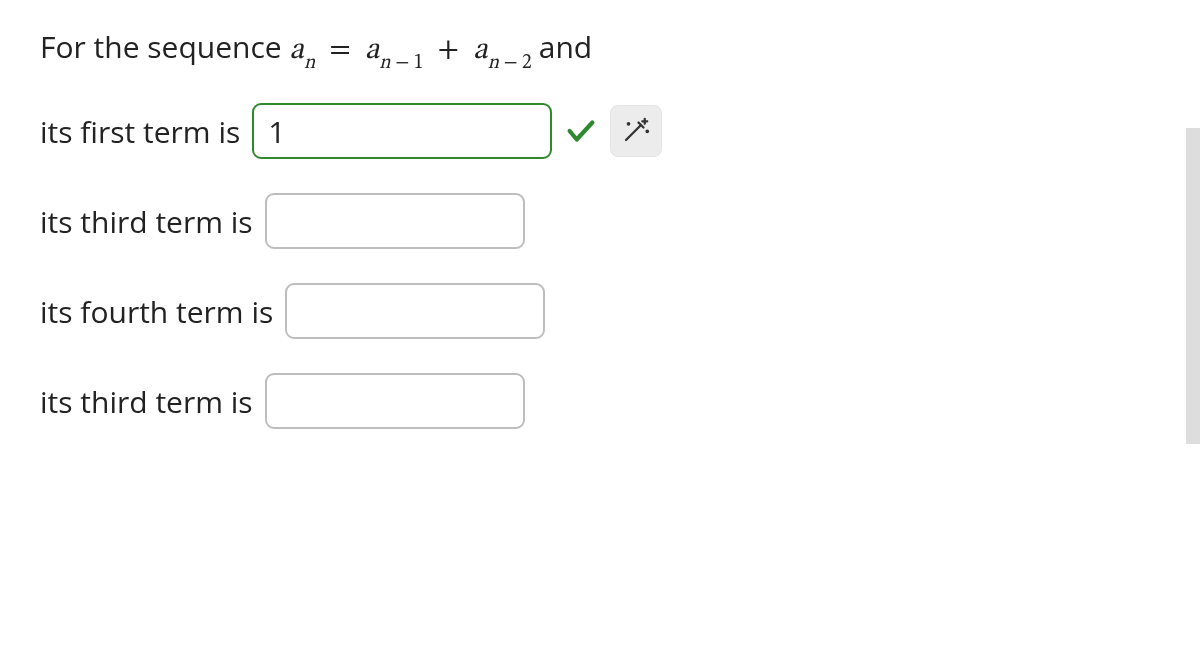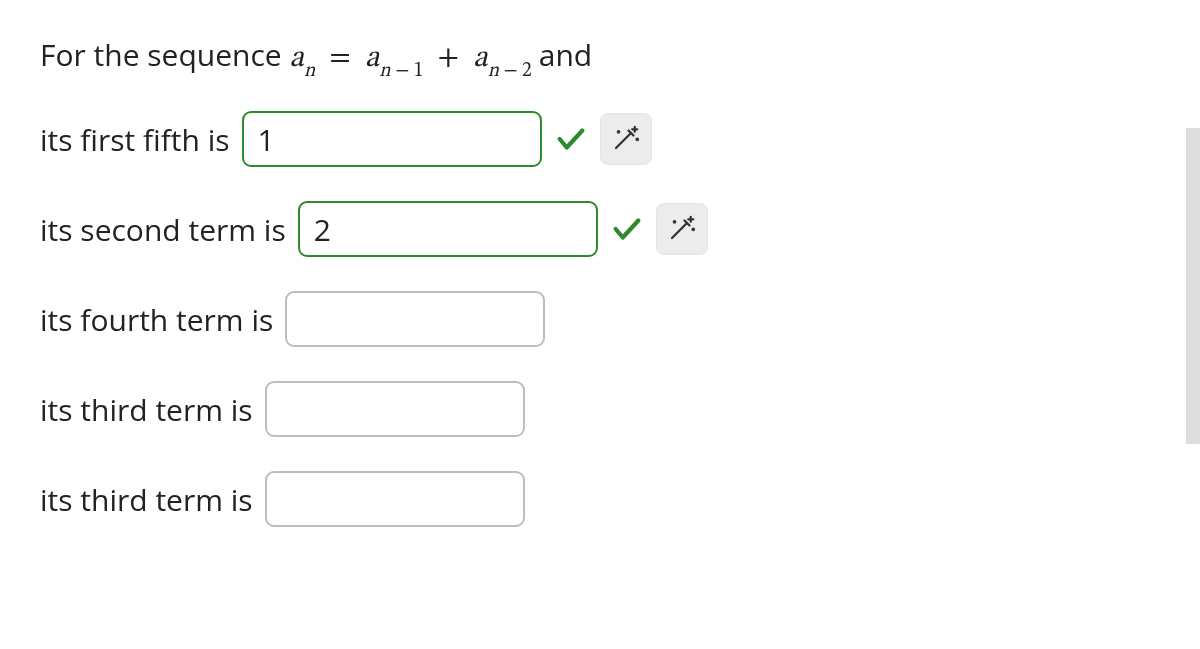--- a/index.html
+++ b/index.html
@@ -9,21 +9,20 @@
       color: #222;
       padding: 24px 40px;
       background: #fff;
       width: 1200px;
       height: 649px;
       position: relative;
     }
     .problem-text {
       line-height: 1.55;
       margin-bottom: 28px;
-      margin-top: 8px;
     }
     .math { font-family: "Cambria Math", "STIX Two Math", "Times New Roman", serif; }
     .mi { font-style: italic; }
     sub { font-size: 0.65em; position: relative; top: 0.15em; font-style: normal; }
     sub .mi { font-style: italic; }
 
     .rows { display: flex; flex-direction: column; gap: 34px; }
     .row { display: flex; align-items: center; gap: 12px; }
     .row-label { font-size: 30px; }
     .answer-input {
@@ -77,68 +76,48 @@
     &nbsp;+&nbsp;
     <span class="mi">a</span><sub><span class="mi">n</span>&nbsp;−&nbsp;2</sub>
   </span>
   <span>and</span>
   <br>
 </div>
 
 <div class="rows">
 
   <div class="row">
-    <span class="row-label">its first fifth is</span>
+    <span class="row-label">its first term is</span>
     <input class="answer-input correct" value="1" style="">
     <span class="check-icon">
       <svg viewBox="0 0 24 24" fill="none" stroke="currentColor" stroke-width="3" stroke-linecap="round" stroke-linejoin="round">
           <polyline points="4 12 9 18 20 6"></polyline>
         </svg>
     </span>
     <button class="magic-btn">
       <span>
         <svg viewBox="0 0 24 24" fill="none" stroke="currentColor" stroke-width="1.8" stroke-linecap="round" stroke-linejoin="round">
           <path d="M4 20 L16 8"></path>
             <path d="M14 6 L18 10"></path>
           <path d="M19 3 L19 7 M17 5 L21 5"></path>
           <circle cx="6" cy="7" r="0.6" fill="currentColor"></circle>
           <circle cx="21" cy="13" r="0.6" fill="currentColor"></circle>
         </svg>
       </span>
     </button>
   </div>
 
+
   <div class="row">
-    <span class="row-label">its second term is</span>
-    <input class="answer-input correct" value="2" style="">
-    <span class="check-icon">
-      <svg viewBox="0 0 24 24" fill="none" stroke="currentColor" stroke-width="3" stroke-linecap="round" stroke-linejoin="round">
-          <polyline points="4 12 9 18 20 6"></polyline>
-        </svg>
-    </span>
-    <button class="magic-btn">
-      <span>
-        <svg viewBox="0 0 24 24" fill="none" stroke="currentColor" stroke-width="1.8" stroke-linecap="round" stroke-linejoin="round">
-          <path d="M4 20 L16 8"></path>
-            <path d="M14 6 L18 10"></path>
-          <path d="M19 3 L19 7 M17 5 L21 5"></path>
-          <circle cx="6" cy="7" r="0.6" fill="currentColor"></circle>
-          <circle cx="21" cy="13" r="0.6" fill="currentColor"></circle>
-        </svg>
-      </span>
-    </button>
+    <span class="row-label">its third term is</span>
+    <input class="answer-input" value="" style="">
   </div>
 
   <div class="row">
     <span class="row-label">its fourth term is</span>
-    <input class="answer-input" value="" style="">
-  </div>
-
-  <div class="row">
-    <span class="row-label">its third term is</span>
     <input class="answer-input" value="" style="">
   </div>
 
   <div class="row">
     <span class="row-label">its third term is</span>
     <input class="answer-input" value="" style="">
   </div>
 
 </div>
 

